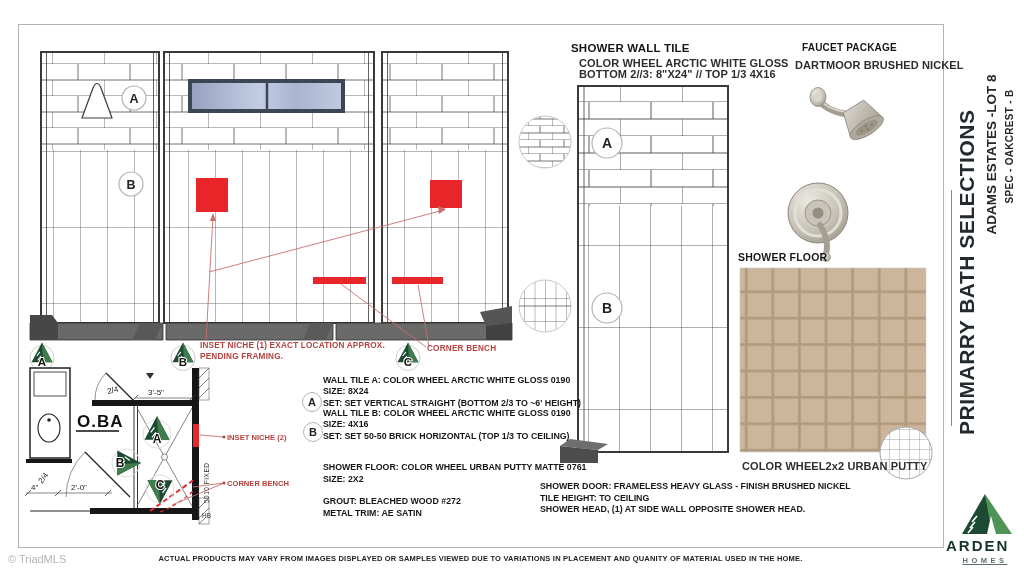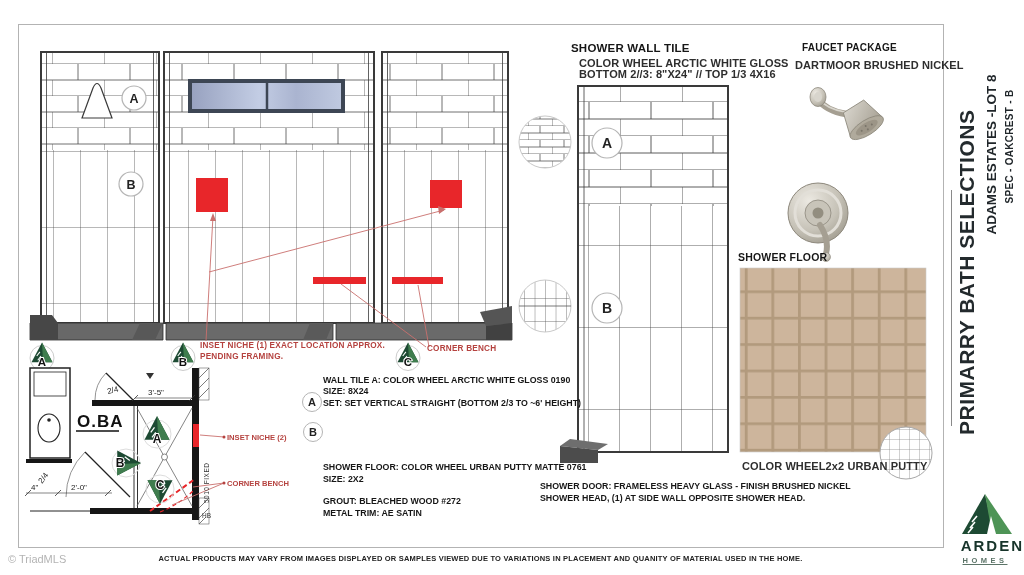--- a/index.html
+++ b/index.html
@@ -12,21 +12,21 @@
   .h2{font-size:11px;font-weight:600;color:#2e2e2e;letter-spacing:.1px;}
   .note{font-size:8.8px;font-weight:bold;line-height:11.3px;color:#161616;}
   .note div{white-space:nowrap;}
   .rednote{font-size:8.2px;font-weight:bold;line-height:10.8px;color:#b5423f;letter-spacing:.2px;}
   .note-circle{position:absolute;width:18px;height:18px;border:1.2px solid #b5b5b5;border-radius:50%;
        text-align:center;line-height:18px;font-size:11px;font-weight:bold;background:#fff;color:#222;}
   .vtext{position:absolute;transform:rotate(-90deg);white-space:nowrap;text-align:center;}
   .bigtitle{width:300px;font-size:21px;font-weight:bold;color:#232a2d;letter-spacing:.5px;}
   .projtitle{width:170px;font-size:13.5px;font-weight:bold;color:#20262a;}
   .spectitle{width:130px;font-size:10px;font-weight:bold;color:#20262a;letter-spacing:.3px;}
-  .brand{font-size:15px;font-weight:bold;letter-spacing:2px;color:#17342a;text-align:right;width:78px;}
+  .brand{font-size:15px;font-weight:bold;letter-spacing:2px;color:#17342a;text-align:left;width:78px;}
   .brandsub{font-size:7.5px;font-weight:bold;letter-spacing:3.5px;color:#5c7468;text-align:center;width:78px;}
   .disclaimer{left:18px;width:925px;text-align:center;font-size:7.5px;font-weight:bold;color:#222;letter-spacing:.2px;}
   .watermark{font-size:11px;color:#b4b4b4;}
   .sep{position:absolute;width:1px;background:#8a8a8a;}
   svg text{font-family:"Liberation Sans", sans-serif;}
   .circletxt{font-size:12.5px;font-weight:bold;fill:#222;text-anchor:middle;}
   .marktxt{font-size:11.5px;font-weight:bold;fill:#111;text-anchor:middle;paint-order:stroke;stroke:#ffffff;stroke-width:2px;}
   .redsvg{font-size:7.6px;font-weight:bold;fill:#b5423f;}
   .dim{font-size:8px;fill:#222;}
 </style>
@@ -317,30 +317,36 @@
   </div>
   <div class="abs rednote" style="left:427px;top:344px;">CORNER BENCH</div>
 
   <div class="note-circle" style="left:302px;top:392px;">A</div>
   <div class="abs note" style="left:323px;top:375px;">
     <div>WALL TILE A: COLOR WHEEL ARCTIC WHITE GLOSS 0190</div>
     <div>SIZE: 8X24</div>
     <div>SET: SET VERTICAL STRAIGHT (BOTTOM 2/3 TO ~6' HEIGHT)</div>
   </div>
   <div class="note-circle" style="left:303px;top:422px;">B</div>
+  <div class="abs note" style="left:323px;top:408px;">
+    <div>WALL TILE B: COLOR WHEEL ARCTIC WHITE GLOSS 0190</div>
+    <div>SIZE: 4X16</div>
+    <div>SET: SET 50-50 BRICK HORIZONTAL (TOP 1/3 TO CEILING)</div>
+  </div>
   <div class="abs note" style="left:323px;top:461px;line-height:12px;">
     <div>SHOWER FLOOR: COLOR WHEEL URBAN PUTTY MATTE 0761</div>
     <div>SIZE: 2X2</div>
   </div>
   <div class="abs note" style="left:323px;top:496px;line-height:11.6px;">
     <div>GROUT: BLEACHED WOOD #272</div>
     <div>METAL TRIM: AE SATIN</div>
   </div>
   <div class="abs note" style="left:540px;top:481px;line-height:11.7px;">
     <div>SHOWER DOOR: FRAMELESS HEAVY GLASS - FINISH BRUSHED NICKEL</div>
+    <div>TILE HEIGHT: TO CEILING</div>
     <div>SHOWER HEAD, (1) AT SIDE WALL OPPOSITE SHOWER HEAD.</div>
   </div>
 
   <div class="sep" style="left:951px;top:190px;height:236px;"></div>
   <div class="vtext bigtitle" style="left:817px;top:273px;">PRIMARRY BATH SELECTIONS</div>
   <div class="vtext projtitle" style="left:906px;top:147px;">ADAMS ESTATES -LOT 8</div>
   <div class="vtext spectitle" style="left:944px;top:141px;">SPEC - OAKCREST - B</div>
 
   <svg class="abs" style="left:948px;top:486px;" width="76" height="52" viewBox="0 0 76 52">
     <polygon points="14,48 37,8 46,48" fill="#1d4a33"></polygon>

